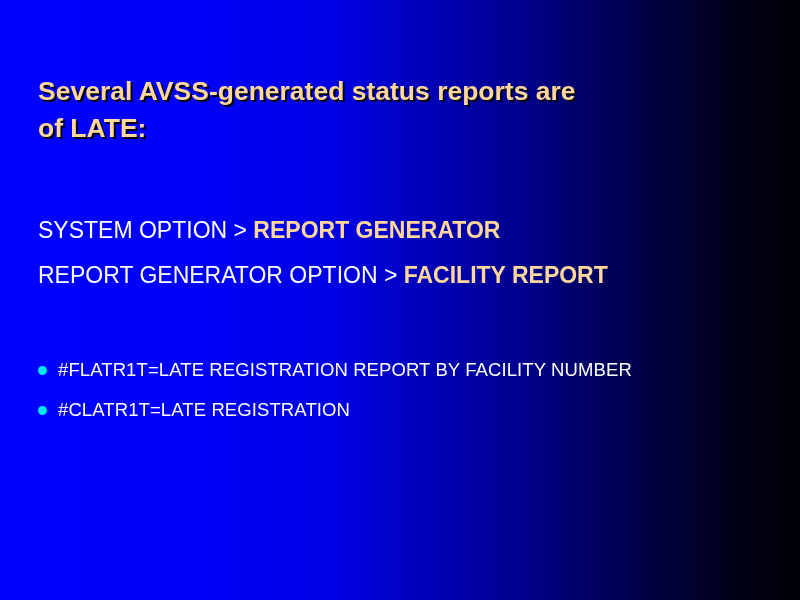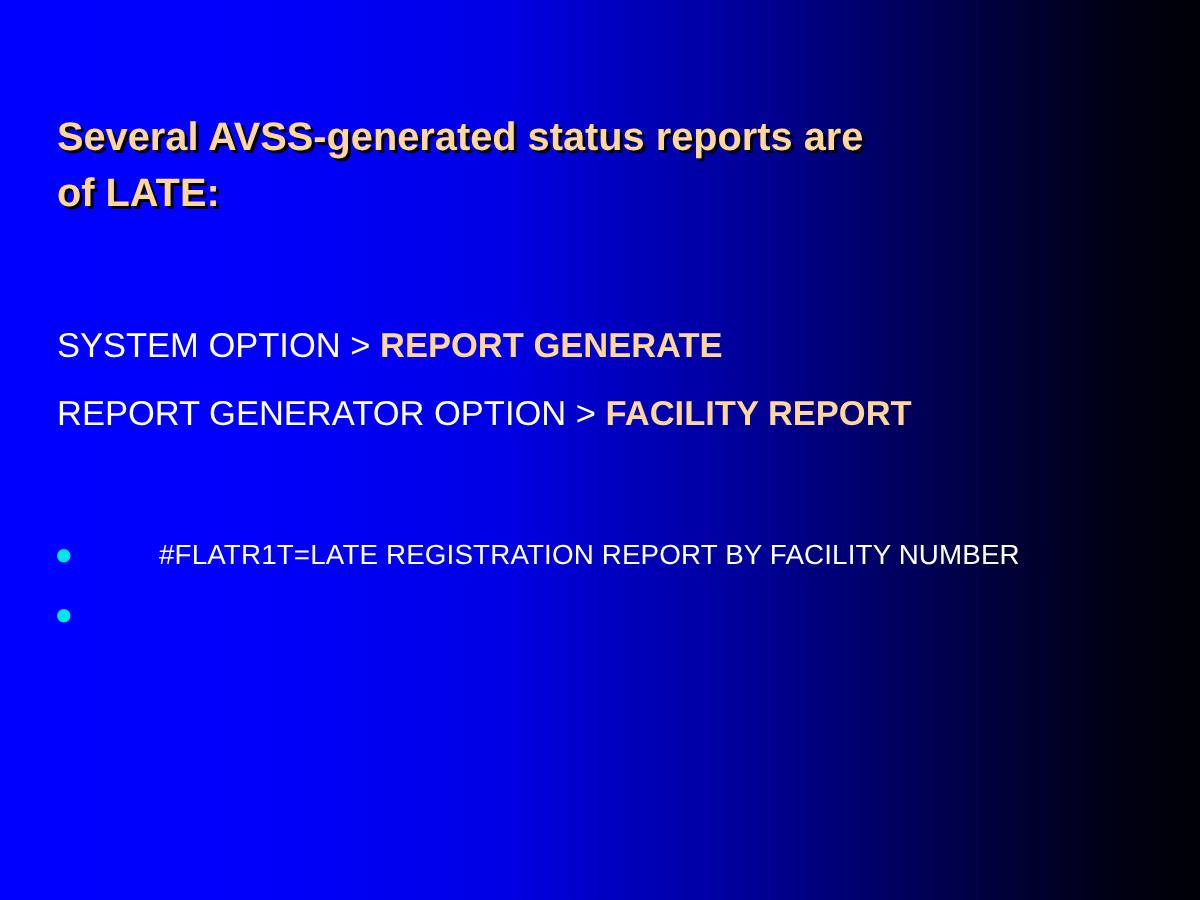--- a/index.html
+++ b/index.html
@@ -86,21 +86,20 @@
     position: absolute;
     left: 38px;
     top: 350px;
     width: 730px;
   }
   .bullet-row {
     display: flex;
     align-items: center;
     height: 40px;
     white-space: nowrap;
-    gap: 48px;
   }
   .bullet-dot {
     width: 9px;
     height: 9px;
     border-radius: 50%;
     background: #00e5ee;
     flex: 0 0 auto;
     margin-right: 11px;
   }
   .bullet-text {
@@ -124,36 +123,37 @@
 
     <div class="title-line">
       <span class="t-bold">of LATE:</span>
     </div>
 
   </div>
 
   <div id="path-block">
 
     <div class="path-line">
-      <span class="p-plain">SYSTEM OPTION &gt; </span><span class="p-bold">REPORT GENERATE</span>
+      <span class="p-plain">SYSTEM OPTION &gt; </span><span class="p-bold">REPORT GENERATOR</span>
     </div>
 
     <div class="path-line">
       <span class="p-plain">REPORT GENERATOR OPTION &gt; </span><span class="p-bold">FACILITY REPORT</span>
     </div>
 
 
   </div>
 
   <div id="bullet-block">
 
     <div class="bullet-row">
       <span class="bullet-dot"></span>
       <span class="bullet-text">#FLATR1T=LATE REGISTRATION REPORT BY FACILITY NUMBER</span>
     </div>
 
     <div class="bullet-row">
       <span class="bullet-dot"></span>
+      <span class="bullet-text">#CLATR1T=LATE REGISTRATION</span>
     </div>
 
   </div>
 
 </div>
 
 </body></html>

